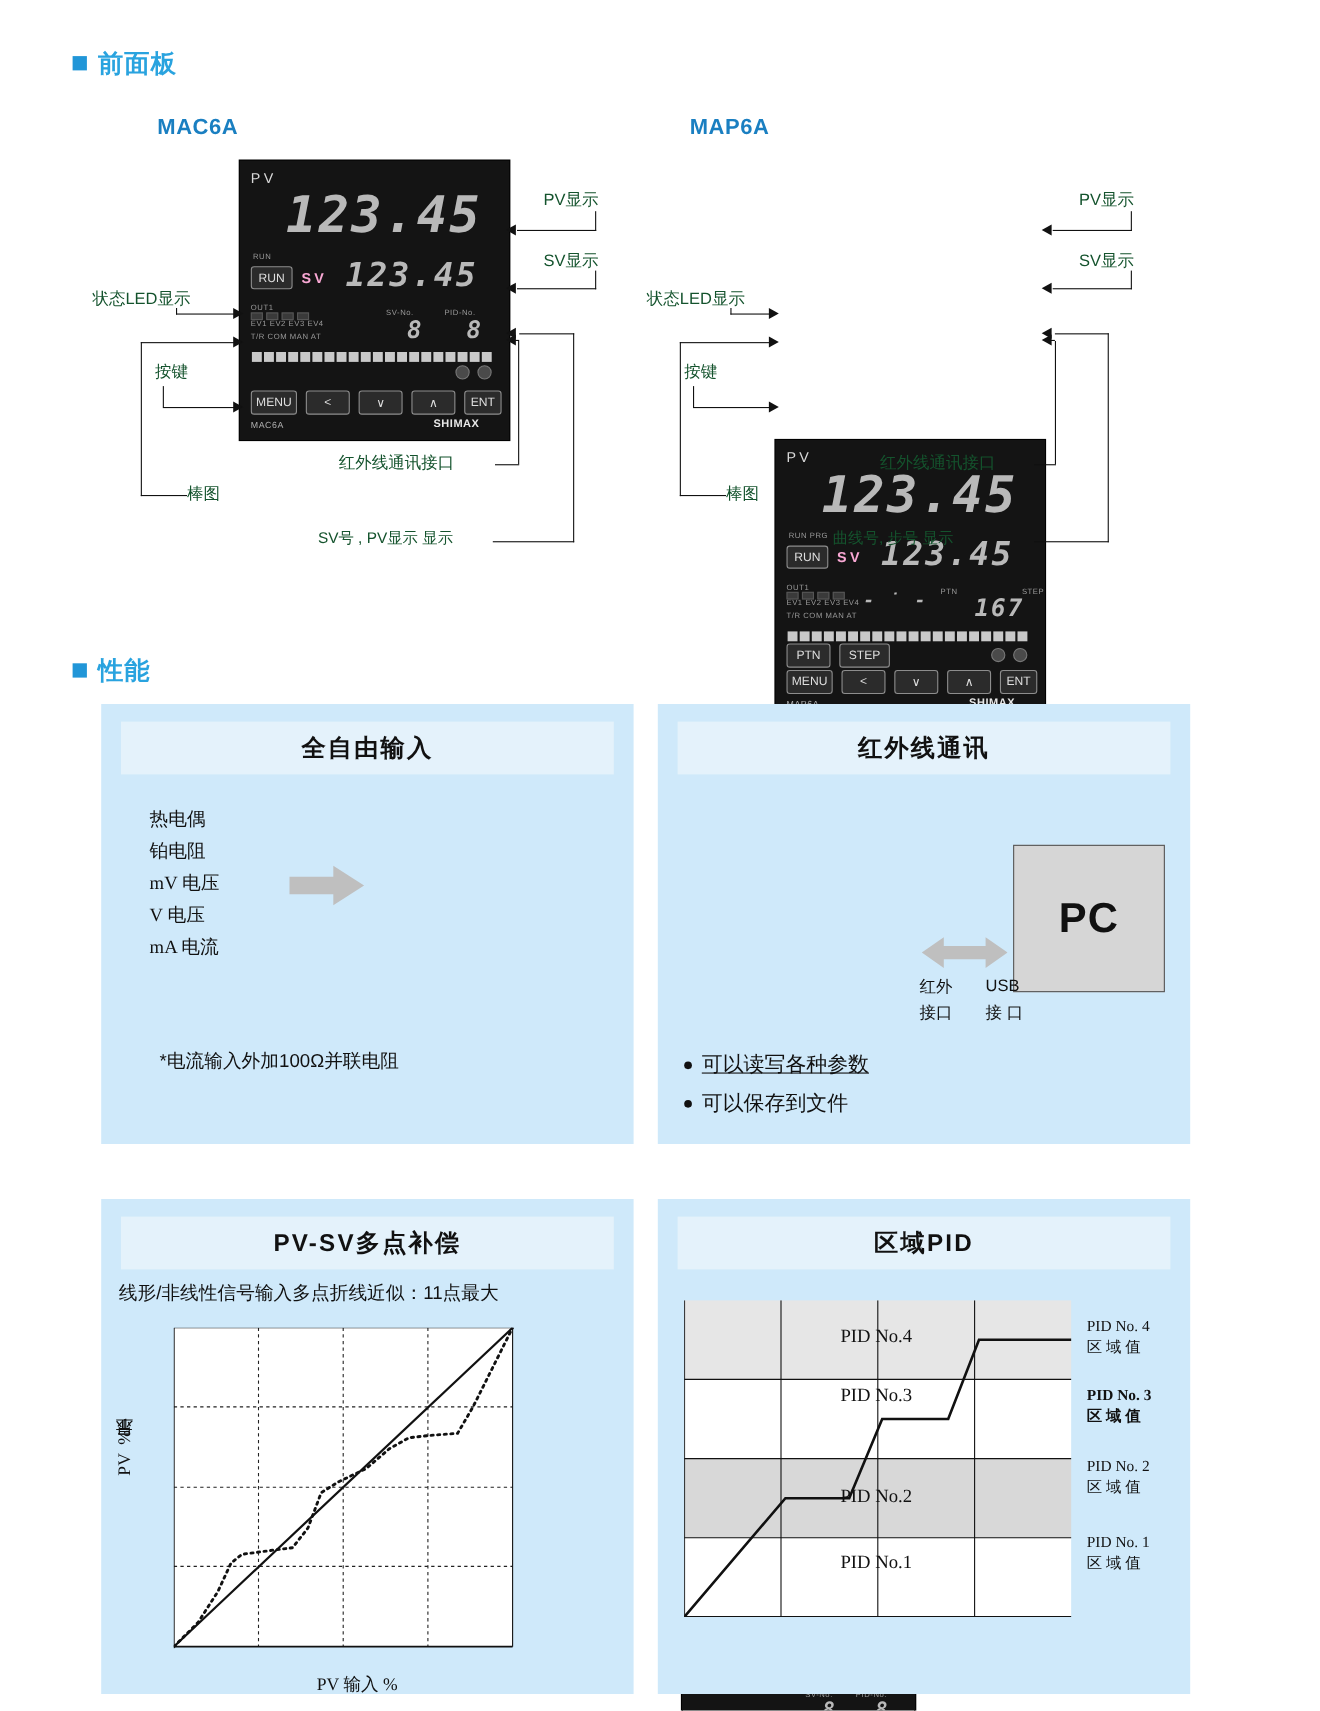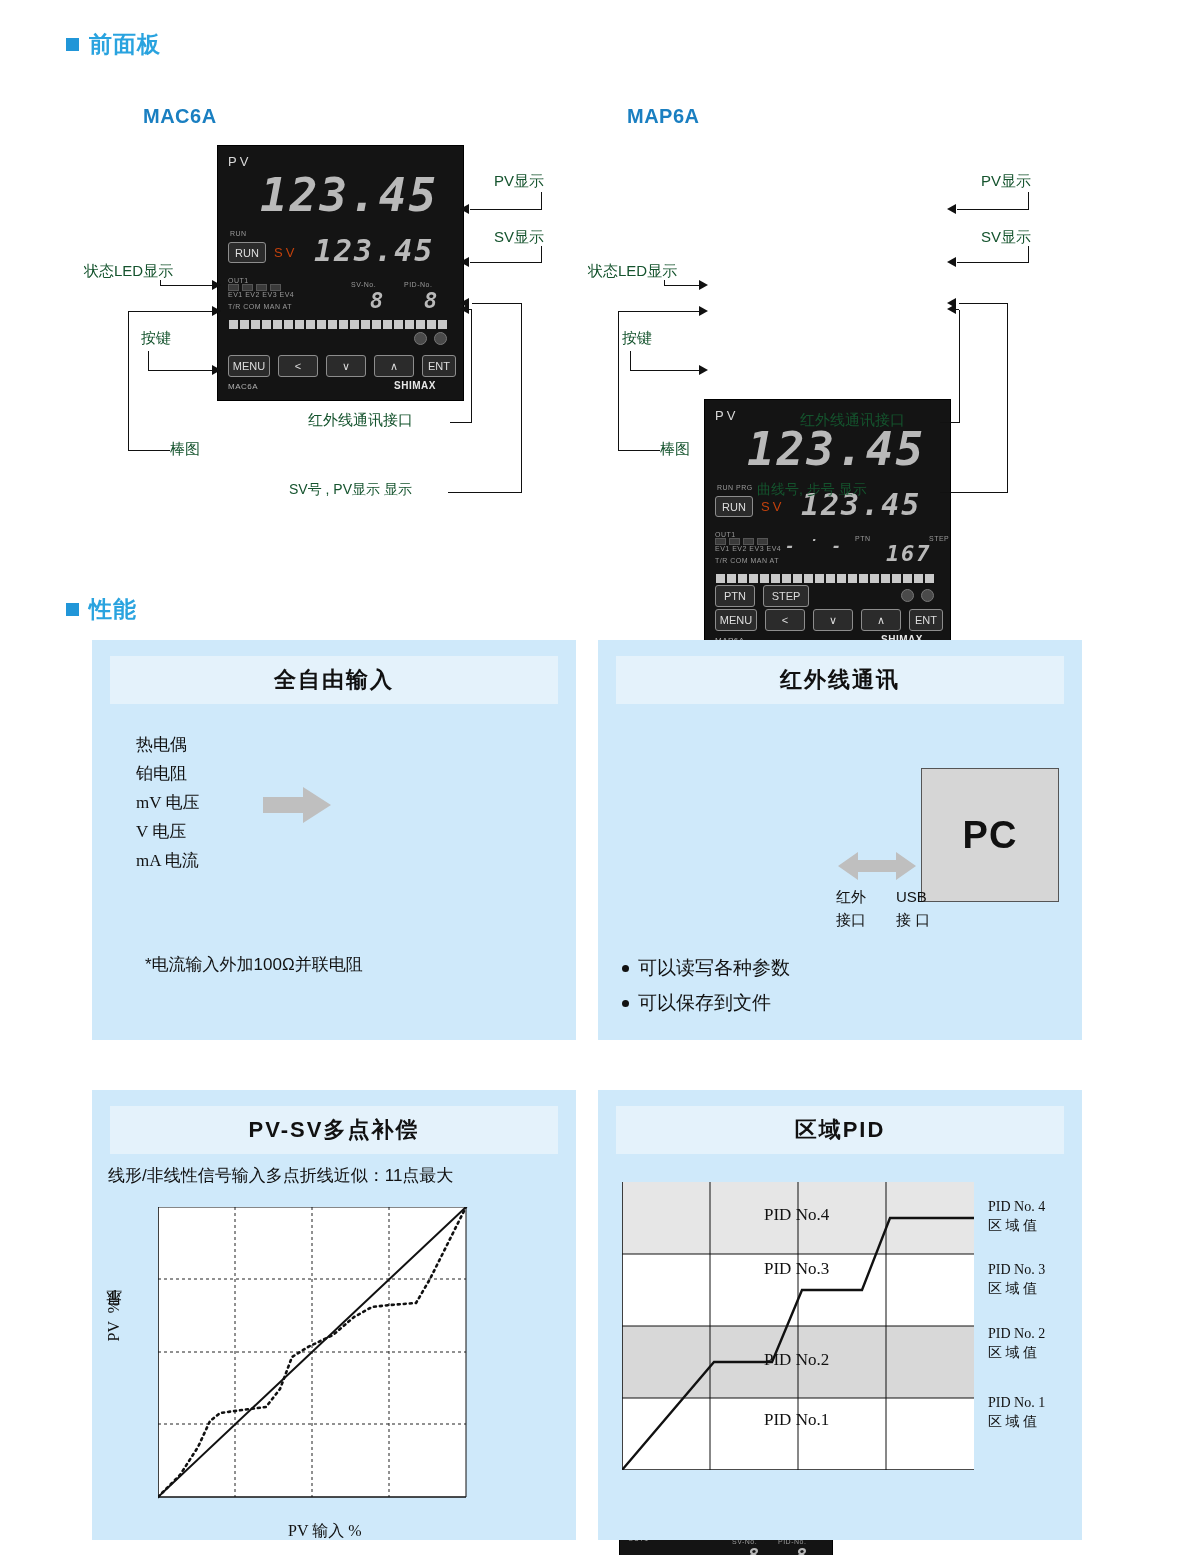--- a/index.html
+++ b/index.html
@@ -15,21 +15,21 @@
   
   .sec-head{display:flex;align-items:center;gap:10px;}
   .sec-head .sq{width:13px;height:13px;background:#2196d8;display:inline-block;}
   .sec-head .txt{font-size:23px;color:#29a3df;font-weight:bold;letter-spacing:1px;}
 
   .model-title{font-size:20px;font-weight:bold;color:#1a7fc1;letter-spacing:.5px;}
 
   
   .panel{background:#141414;position:relative;box-shadow:0 0 0 1px #000;}
   .panel .pv-lab{position:absolute;color:#d8d8d8;font-size:13px;letter-spacing:3px;}
-  .panel .sv-lab{position:absolute;color:#c2410c;font-size:13px;letter-spacing:3px;}
+  .panel .sv-lab{position:absolute;color:#f9a8d4;font-size:13px;letter-spacing:3px;font-weight:bold;}
   .seg{
     font-family:"DejaVu Sans Mono","Liberation Mono",monospace;
     color:#b9b9b9;font-weight:bold;font-style:italic;
     letter-spacing:2px;
   }
   .seg.big{font-size:46px;}
   .seg.mid{font-size:30px;}
   .seg.sml{font-size:22px;}
   .tinylab{position:absolute;color:#9a9a9a;font-size:7px;letter-spacing:.5px;}
   .ledrow{position:absolute;display:flex;gap:3px;}
@@ -65,21 +65,21 @@
 
   .pcbox{position:absolute;background:#d6d6d6;border:1px solid #555;display:flex;align-items:center;justify-content:center;}
   .pcbox span{font-size:38px;font-weight:bold;color:#111;letter-spacing:1px;}
   .axlabel{position:absolute;font-size:16px;color:#111;font-family:"Liberation Serif",serif;}
   .zone-lab{position:absolute;font-size:17px;color:#111;font-family:"Liberation Serif",serif;white-space:nowrap;}
   .zone-right{position:absolute;font-size:14px;color:#111;font-family:"Liberation Serif",serif;line-height:1.35;white-space:nowrap;}
 </style>
 </head>
 <body>
 
-<div class="abs sec-head" style="left:66px;top:29px;">
+<div class="abs sec-head" style="left:66px;top:42px;">
   <span class="sq"></span>
   <span class="txt">前面板</span>
 </div>
 
 <div class="abs model-title" style="left:143px;top:105px;">MAC6A</div>
 
 <div class="abs panel" style="left:218px;top:146px;width:245px;height:254px;">
   <div class="pv-lab" style="left:10px;top:8px;">PV</div>
   <div class="seg big abs" style="left:42px;top:22px;">123.45</div>
 
@@ -371,21 +371,21 @@
 
 <div class="pcbox" style="left:921px;top:768px;width:136px;height:132px;">
   <span>PC</span>
 </div>
 
 <div class="abs note" style="left:836px;top:888px;font-size:15px;">红外</div>
 <div class="abs note" style="left:836px;top:911px;font-size:15px;">接口</div>
 <div class="abs note" style="left:896px;top:888px;font-size:15px;">USB</div>
 <div class="abs note" style="left:896px;top:911px;font-size:15px;">接 口</div>
 
-<div class="abs bullet" style="left:622px;top:955px;">
+<div class="abs bullet" style="left:622px;top:955px;text-decoration:underline;">
   <span class="dot"></span>
   <span style="font-size:19px;">可以读写各种参数</span>
 </div>
 <div class="abs bullet" style="left:622px;top:990px;">
   <span class="dot"></span>
   <span style="font-size:19px;">可以保存到文件</span>
 </div>
 
 <div class="card" style="left:92px;top:1090px;width:484px;height:450px;"></div>
 <div class="card-h" style="left:110px;top:1106px;width:448px;height:48px;">
@@ -441,21 +441,21 @@
 
 <div class="abs zone-lab" style="left:764px;top:1205px;">PID No.4</div>
 <div class="abs zone-lab" style="left:764px;top:1259px;">PID No.3</div>
 <div class="abs zone-lab" style="left:764px;top:1350px;">PID No.2</div>
 <div class="abs zone-lab" style="left:764px;top:1410px;">PID No.1</div>
 
 <div class="abs zone-right" style="left:988px;top:1198px;">
   <span>PID No. 4</span><br>
   <span>区 域 值</span>
 </div>
-<div class="abs zone-right" style="left:988px;top:1261px;">
+<div class="abs zone-right" style="left:988px;top:1261px;font-weight:bold;">
   <span>PID No. 3</span><br>
   <span>区 域 值</span>
 </div>
 <div class="abs zone-right" style="left:988px;top:1325px;">
   <span>PID No. 2</span><br>
   <span>区 域 值</span>
 </div>
 <div class="abs zone-right" style="left:988px;top:1394px;">
   <span>PID No. 1</span><br>
   <span>区 域 值</span>

